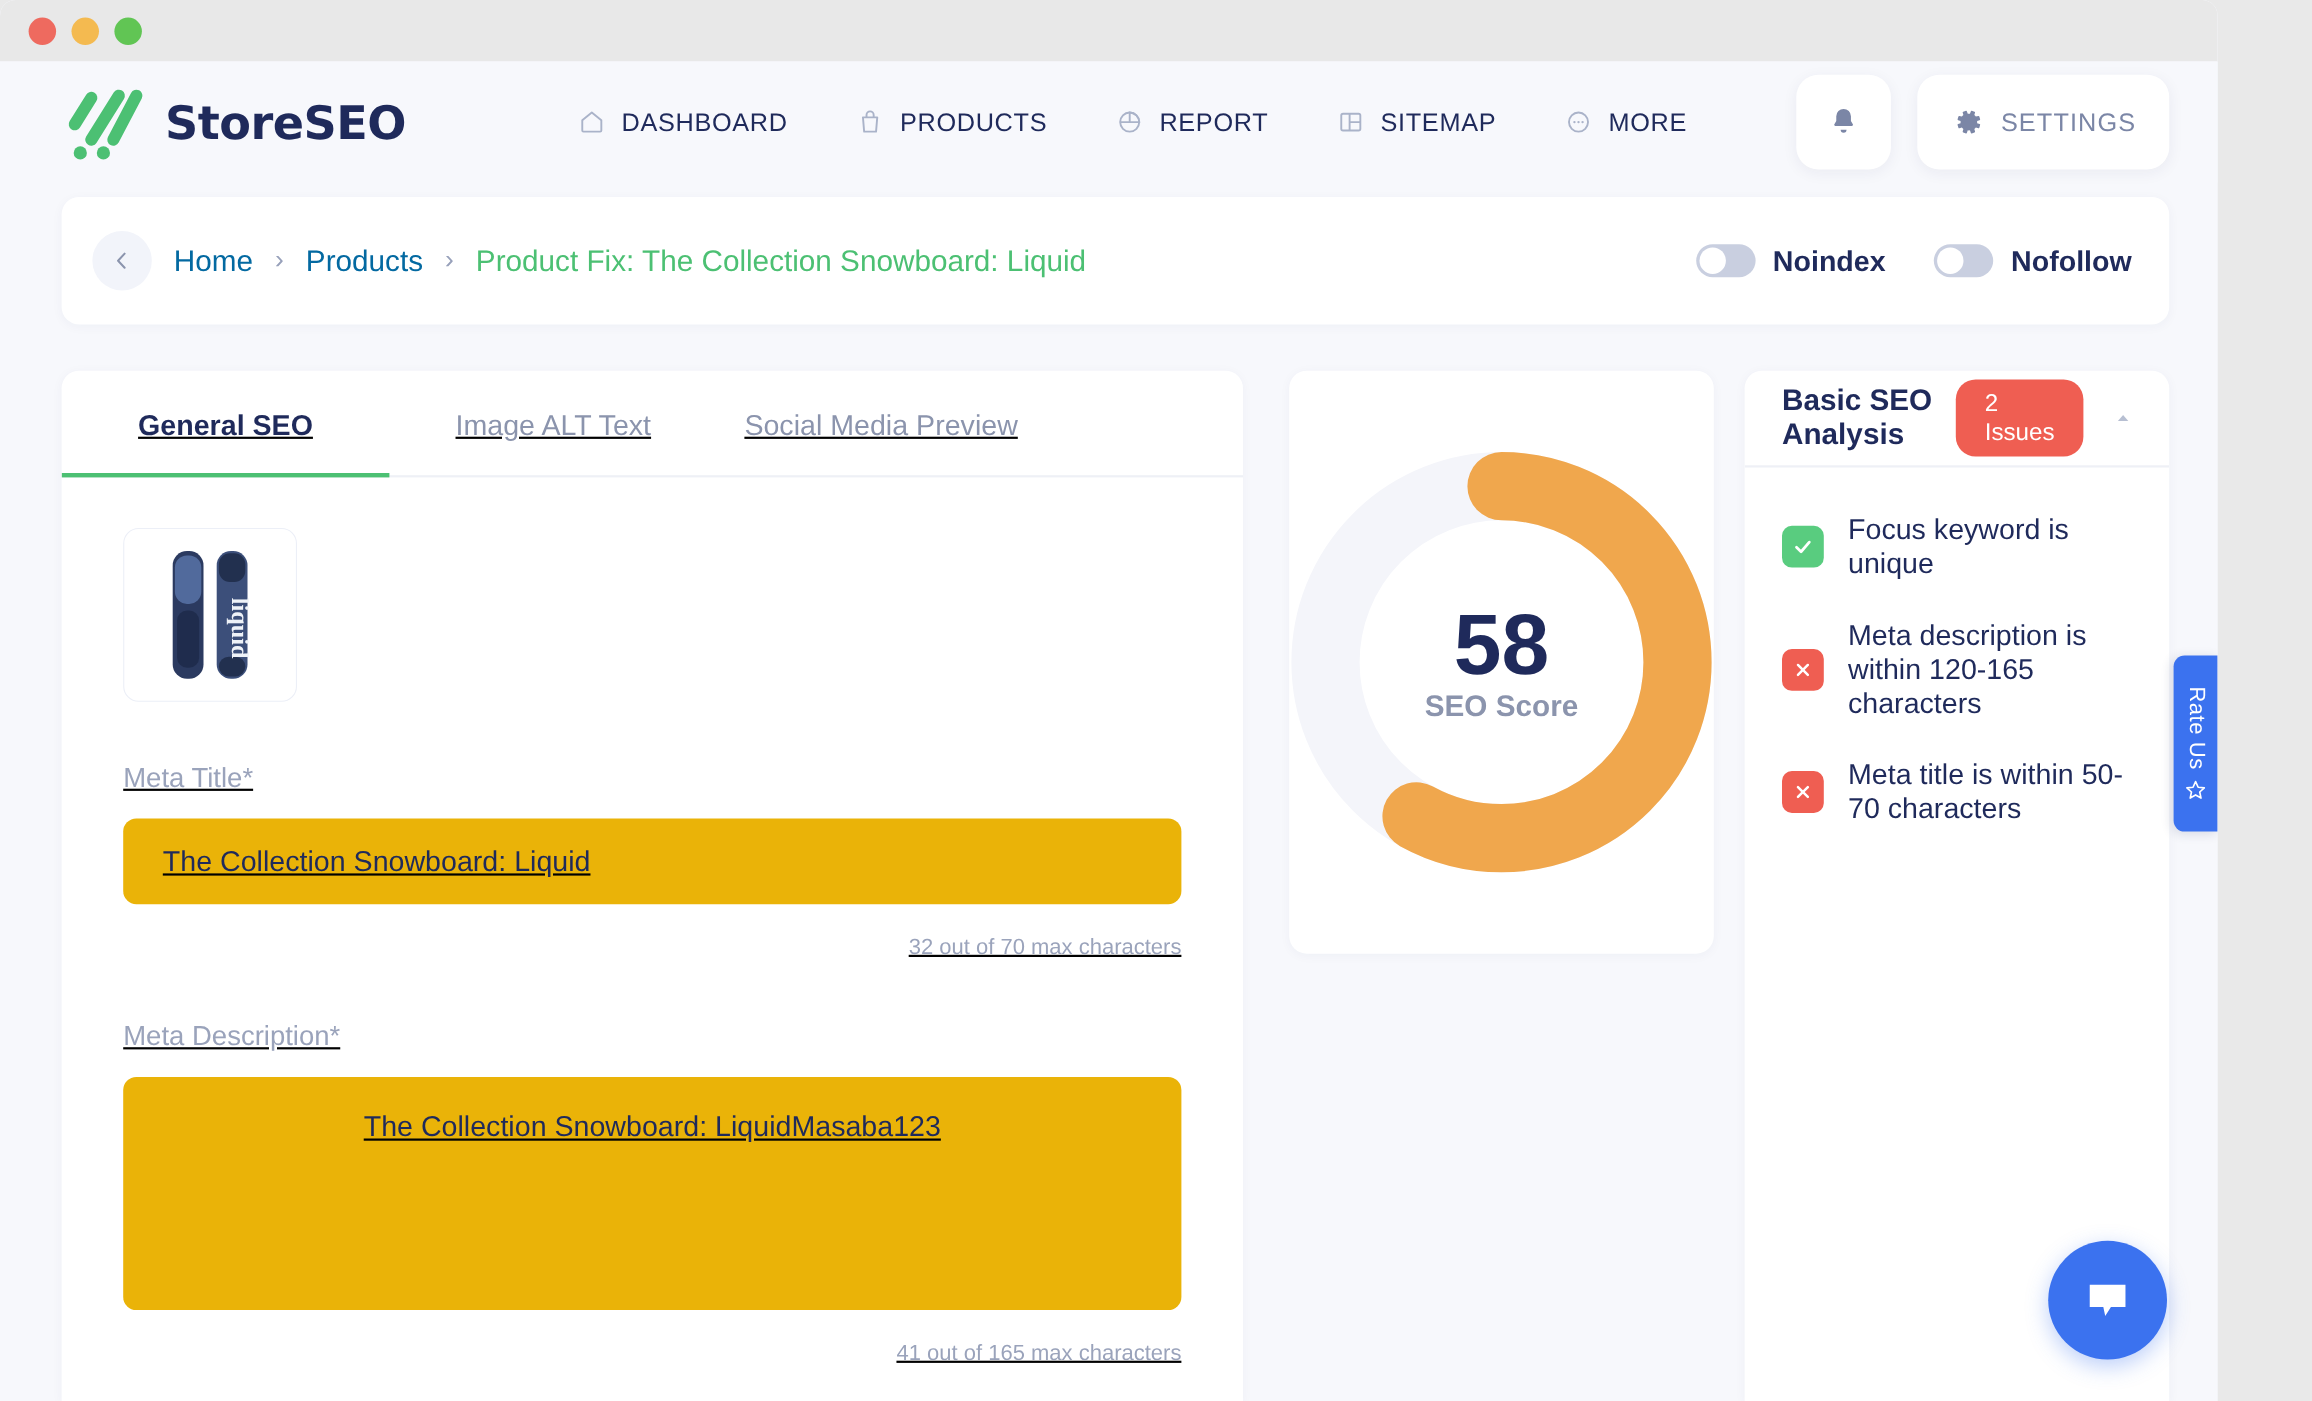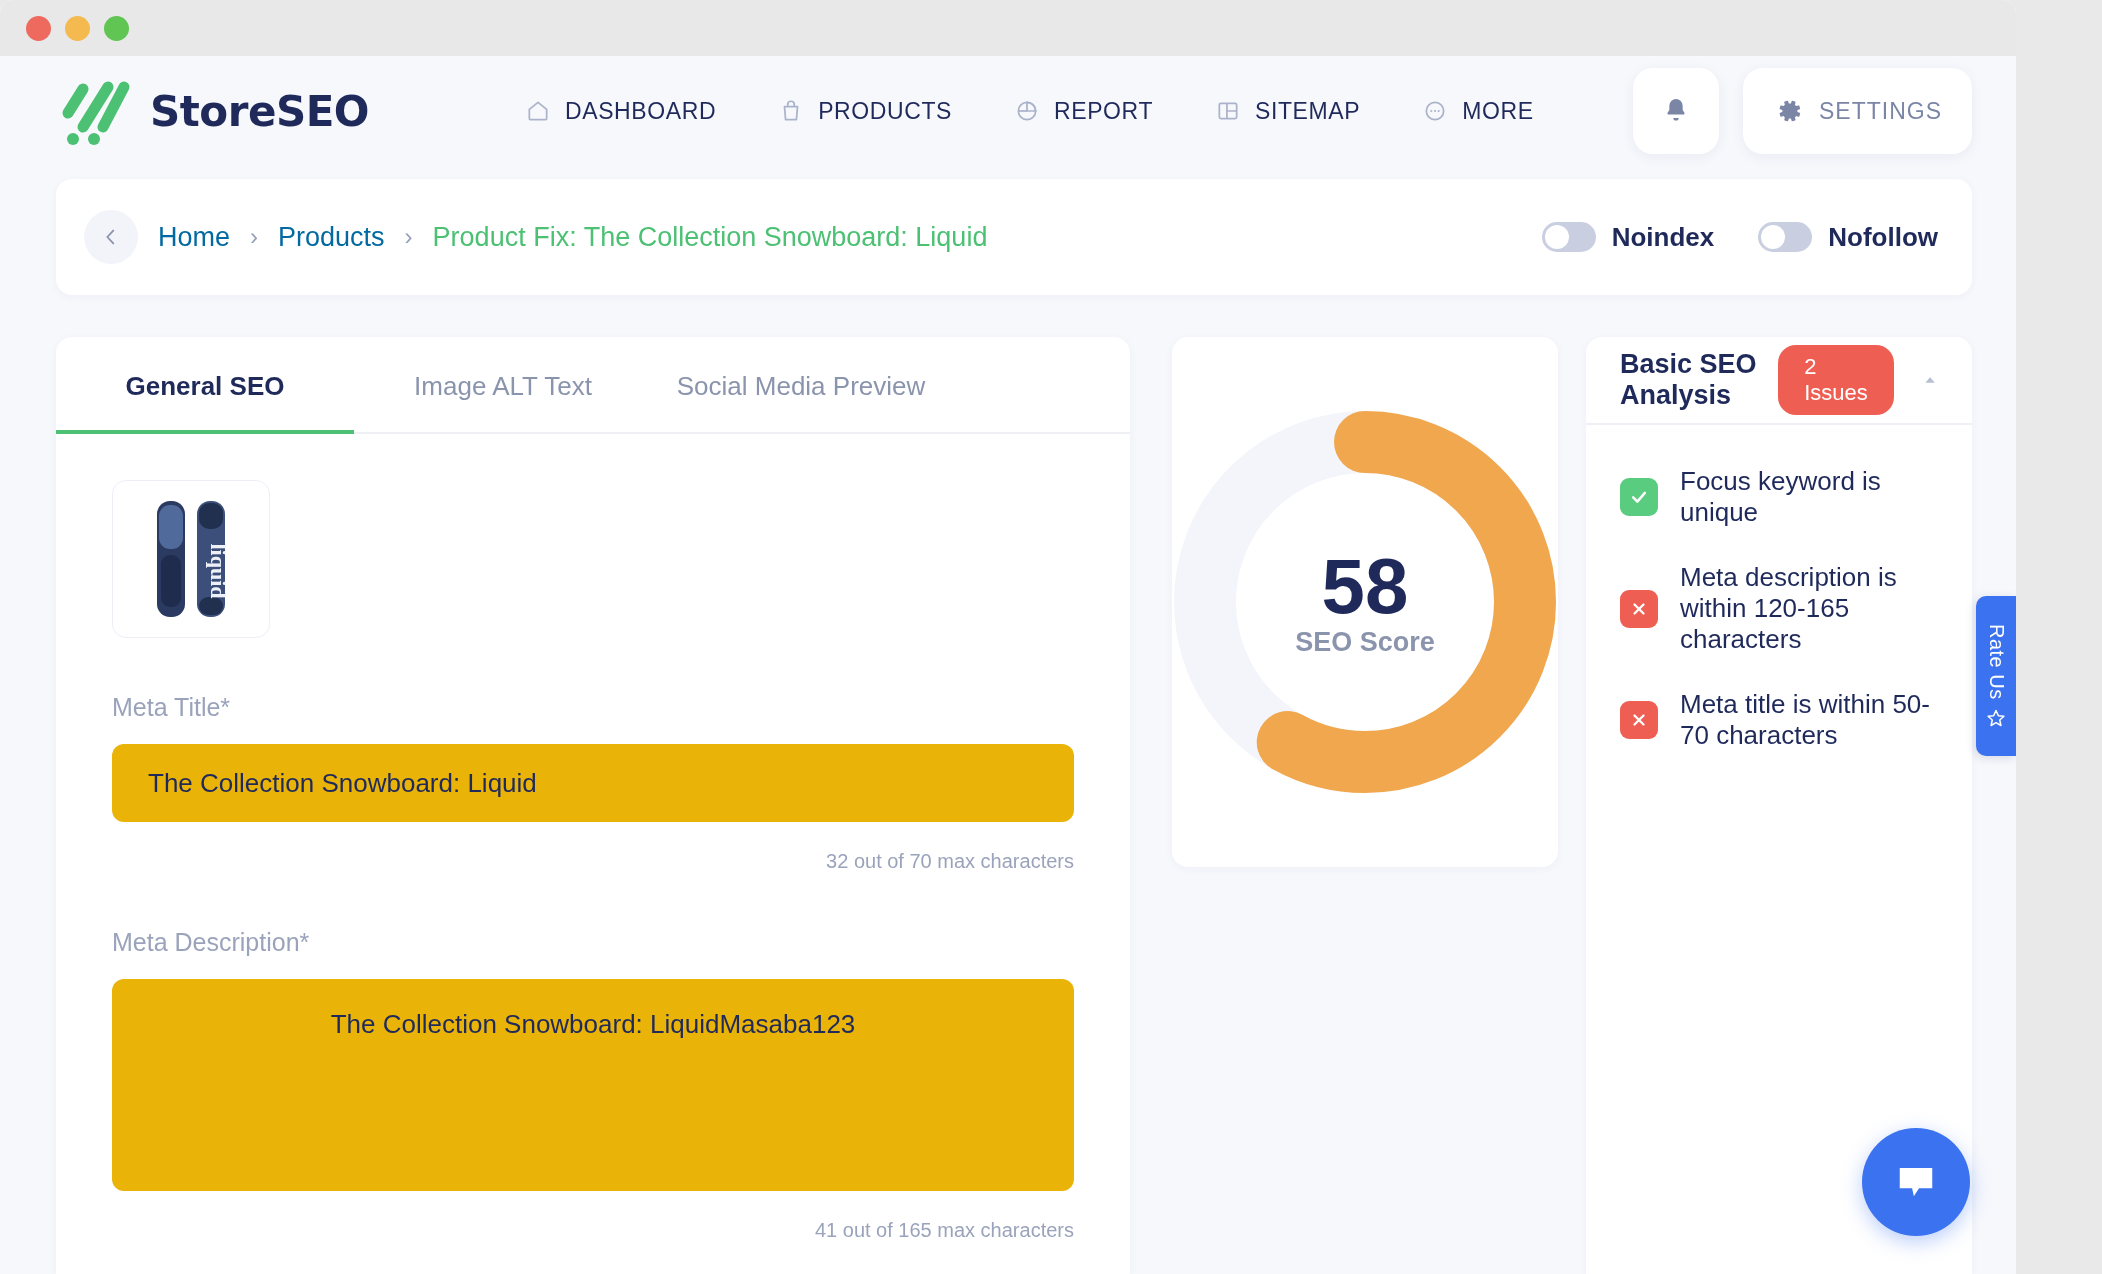--- a/index.html
+++ b/index.html
@@ -132,20 +132,21 @@
     height: calc(100% - 110px - 116px - 13px - 42px);
   }
 
   
   #left-panel {
     flex: 1 1 auto;
     background: #fff;
     border-radius: 16px 16px 0 0;
     overflow: hidden;
     box-shadow: 0 2px 10px rgba(31,42,91,.04);
+    text-decoration: underline;
   }
   #tabs {
     display: flex;
     border-bottom: 2px solid #eef0f6;
     padding: 0 0 0 0;
   }
   .tab {
     padding: 34px 0 28px 0;
     margin: 0 0 -2px 0;
     font-size: 26px;

